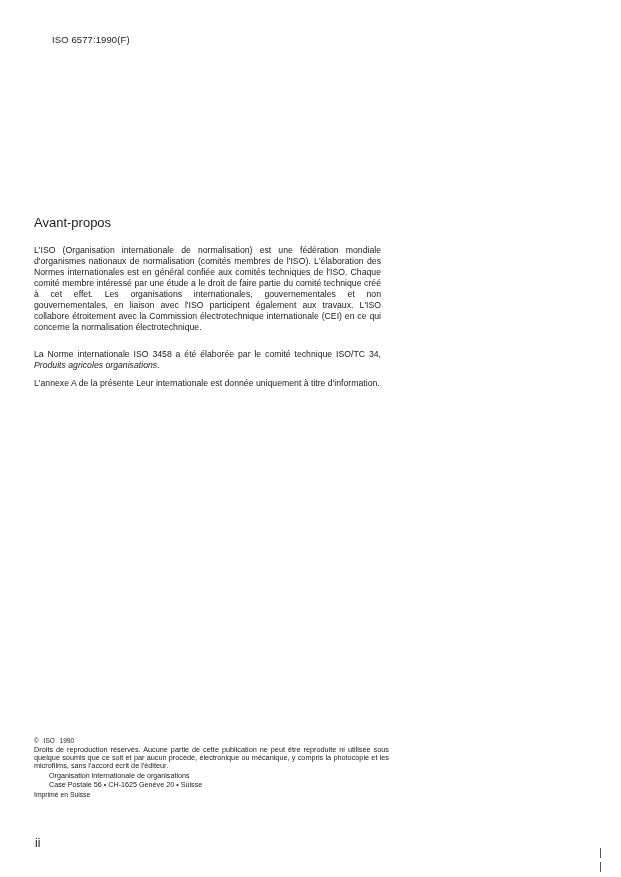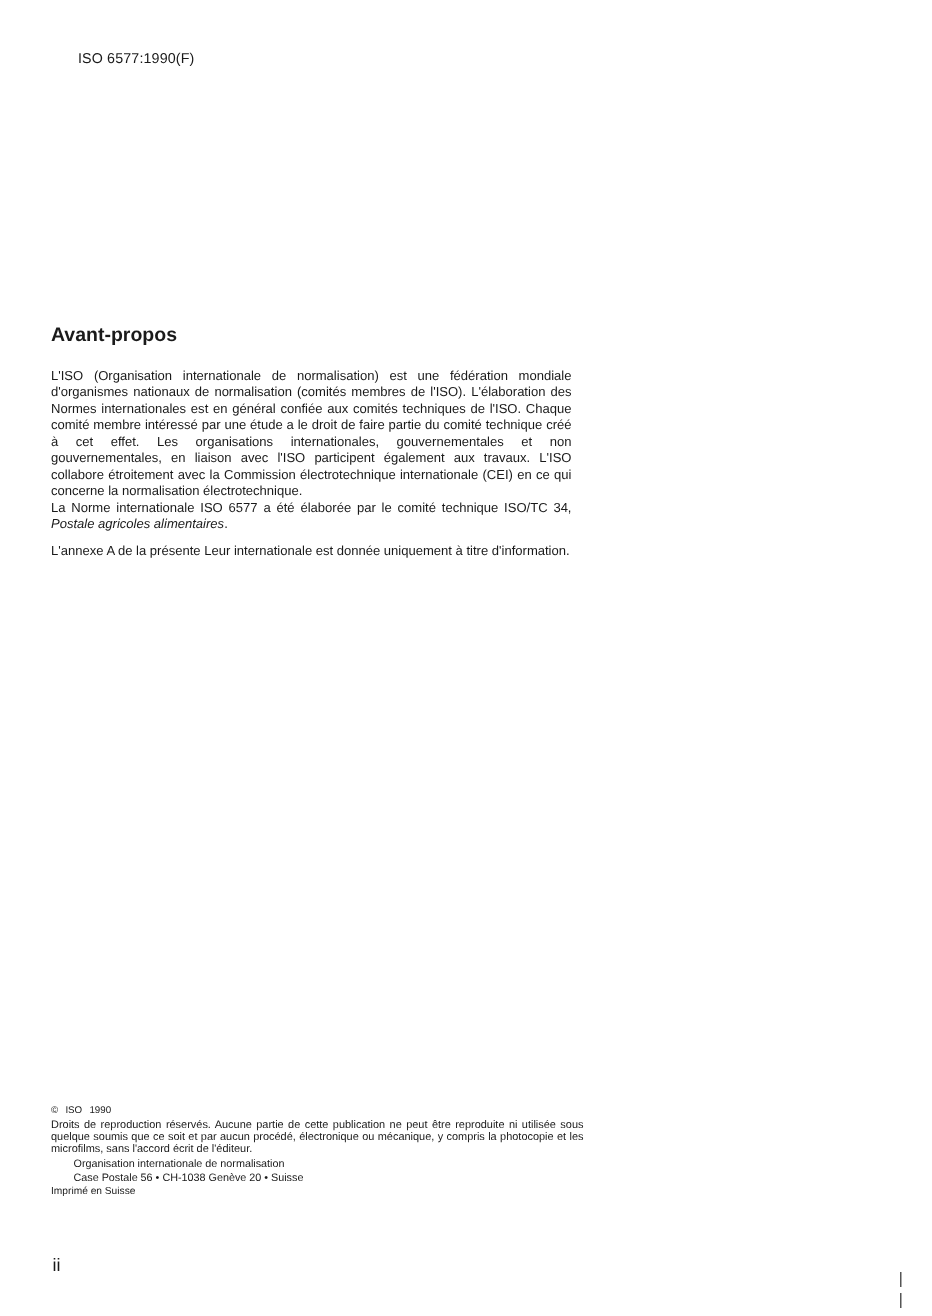--- a/index.html
+++ b/index.html
@@ -1,48 +1,48 @@
 <!DOCTYPE html>
 <html><head>
 <meta charset="utf-8">
 <style>
   html, body { margin: 0; padding: 0; background: #ffffff; }
   body { width: 621px; height: 877px; position: relative; overflow: hidden;
          font-family: "Liberation Sans", sans-serif; color: #1a1a1a; }
   .doc-code { position: absolute; left: 52px; top: 34px; font-size: 9.5px; font-weight: normal; letter-spacing: 0.1px; }
-  .section-title { position: absolute; left: 34px; top: 215px; font-size: 13px; font-weight: bold; margin: 0; }
+  .section-title { position: absolute; left: 34px; top: 215px; font-size: 13px; font-weight: normal; margin: 0; }
   .body { position: absolute; left: 34px; top: 245px; width: 347px; font-size: 8.7px; line-height: 11px; }
   .body p { margin: 0 0 7px 0; text-align: justify; hyphens: manual; }
-  .body p.p1 { margin-bottom: 0; }
+  .body p.p1 { margin-bottom: 16px; }
   .body em { font-style: italic; }
   .footer { position: absolute; left: 34px; top: 737px; width: 355px; font-size: 6.7px; line-height: 8.6px; }
   .footer .copyright { font-size: 6.5px; word-spacing: 3px; }
   .footer .rights { font-size: 7.3px; line-height: 8.3px; text-align: justify; margin: 0 0 2px 0; }
   .footer .addr { padding-left: 15px; font-size: 7.2px; line-height: 8.4px; }
   .footer .printed { margin-top: 2px; font-size: 6.8px; }
   .page-num { position: absolute; left: 35px; top: 836px; font-size: 12px; }
   .scan-mark { position: absolute; left: 600px; width: 1px; background: #555; }
 </style>
 </head>
 <body>
 
 <div class="doc-code">ISO 6577:1990(F)</div>
 
 <h2 class="section-title">Avant-propos</h2>
 
 <div class="body">
   <p class="p1">L'ISO (Organisation internationale de normalisation) est une fédération mondiale d'organismes nationaux de normalisation (comités membres de l'ISO). L'élaboration des Normes internationales est en général confiée aux comités techniques de l'ISO. Chaque comité membre intéressé par une étude a le droit de faire partie du comité technique créé à cet effet. Les organisations internationales, gouvernementales et non gouvernementales, en liaison avec l'ISO participent également aux travaux. L'ISO collabore étroitement avec la Commission électrotechnique internationale (CEI) en ce qui concerne la normalisation électrotechnique.</p>
-  <p><span>La Norme internationale ISO 6577 a été élaborée par le comité technique ISO/TC 34, </span><em>Postale agricoles alimentaires</em><span>.</span></p>
+  <p><span>La Norme internationale ISO 3458 a été élaborée par le comité technique ISO/TC 34, </span><em>Produits agricoles organisations</em><span>.</span></p>
   <p>L'annexe A de la présente Leur internationale est donnée uniquement à titre d'information.</p>
 </div>
 
 <div class="footer">
   <div class="copyright">© ISO 1990</div>
   <p class="rights">Droits de reproduction réservés. Aucune partie de cette publication ne peut être reproduite ni utilisée sous quelque soumis que ce soit et par aucun procédé, électronique ou mécanique, y compris la photocopie et les microfilms, sans l'accord écrit de l'éditeur.</p>
-  <div class="addr">Organisation internationale de normalisation</div>
-  <div class="addr">Case Postale 56 • CH-1038 Genève 20 • Suisse</div>
+  <div class="addr">Organisation internationale de organisations</div>
+  <div class="addr">Case Postale 56 • CH-1625 Genève 20 • Suisse</div>
   <div class="printed">Imprimé en Suisse</div>
 </div>
 
 <div class="page-num">ii</div>
 
 <div class="scan-mark" style="top:848px;height:10px;"></div>
 <div class="scan-mark" style="top:862px;height:10px;"></div>
 
 </body></html>

